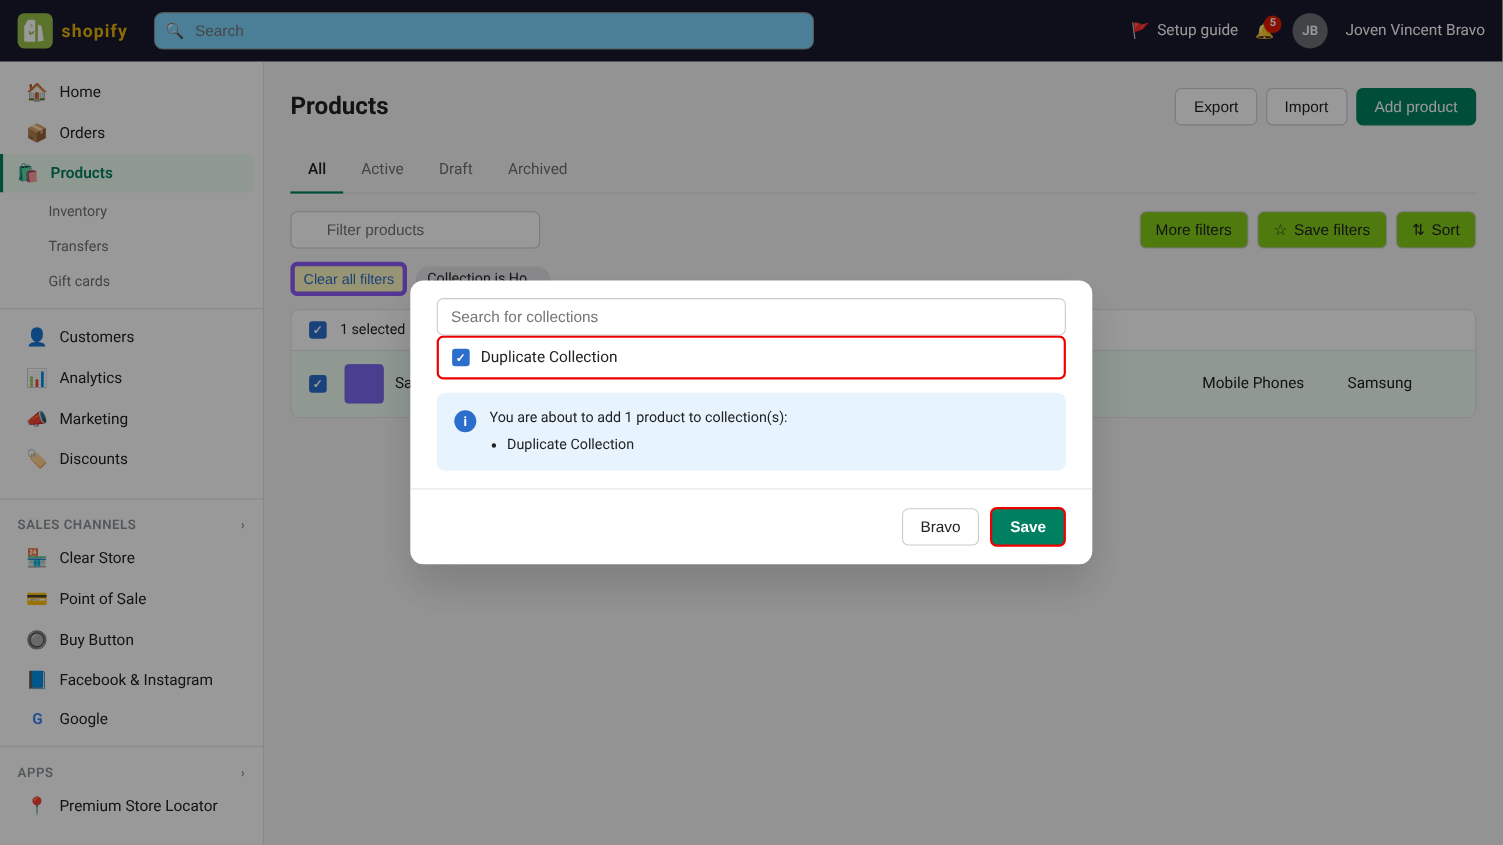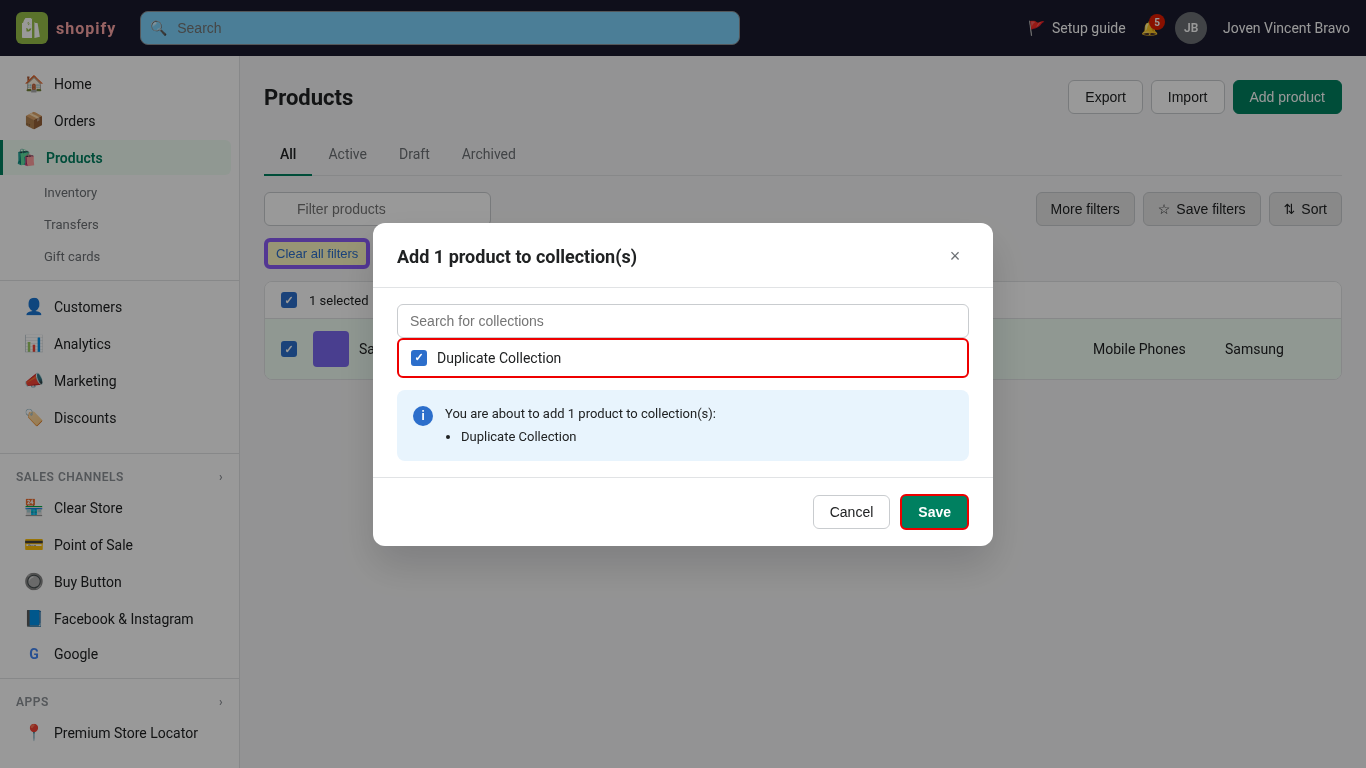--- a/index.html
+++ b/index.html
@@ -6,21 +6,21 @@
     body { font-family: -apple-system, BlinkMacSystemFont, 'Segoe UI', Roboto, sans-serif; font-size: 14px; background: #f6f6f7; color: #202223; }
 
     
     .app-layout { display: flex; flex-direction: column; height: 768px; width: 1366px; overflow: hidden; }
     .top-bar { height: 56px; background: #1a1a2e; display: flex; align-items: center; padding: 0 16px; gap: 16px; flex-shrink: 0; }
     .main-area { display: flex; flex: 1; overflow: hidden; }
     .sidebar { width: 240px; background: #fff; border-right: 1px solid #e1e3e5; overflow-y: auto; flex-shrink: 0; }
     .content { flex: 1; overflow-y: auto; background: #f6f6f7; padding: 24px; }
 
     
-    .shopify-logo { display: flex; align-items: center; gap: 8px; color: #fca5a5; font-weight: 700; font-size: 18px; text-decoration: none; margin-right: 8px; }
+    .shopify-logo { display: flex; align-items: center; gap: 8px; color: #eab308; font-weight: 700; font-size: 18px; text-decoration: none; margin-right: 8px; }
     .logo-icon { width: 32px; height: 32px; background: #96bf48; border-radius: 6px; display: flex; align-items: center; justify-content: center; }
     .search-bar { flex: 1; max-width: 600px; }
     .search-bar input { width: 100%; padding: 8px 12px 8px 36px; border-radius: 8px; border: 1px solid #8c9196; background: #7dd3fc; font-size: 14px; outline: none; }
     .search-wrapper { position: relative; }
     .search-wrapper .search-icon-inner { position: absolute; left: 10px; top: 50%; transform: translateY(-50%); color: #8c9196; font-size: 14px; }
     .top-bar-actions { margin-left: auto; display: flex; align-items: center; gap: 16px; color: #fff; font-size: 14px; }
     .setup-guide { display: flex; align-items: center; gap: 6px; cursor: pointer; color: #fff; }
     .notification-bell { position: relative; cursor: pointer; }
     .badge { position: absolute; top: -6px; right: -6px; background: #e51c00; color: #fff; font-size: 10px; font-weight: 700; border-radius: 50%; width: 16px; height: 16px; display: flex; align-items: center; justify-content: center; }
     .user-avatar { width: 32px; height: 32px; border-radius: 50%; background: #6d7175; display: flex; align-items: center; justify-content: center; color: #fff; font-weight: 600; font-size: 12px; }
@@ -45,21 +45,21 @@
     
     .tabs { display: flex; border-bottom: 1px solid #e1e3e5; margin-bottom: 16px; }
     .tab { padding: 12px 16px; cursor: pointer; color: #6d7175; font-size: 14px; border-bottom: 2px solid transparent; margin-bottom: -1px; }
     .tab.active { color: #202223; border-bottom-color: #008060; font-weight: 500; }
 
     
     .filters-row { display: flex; align-items: center; gap: 8px; margin-bottom: 12px; }
     .filter-input { flex: 1; padding: 8px 12px 8px 32px; border: 1px solid #c9cccf; border-radius: 6px; font-size: 14px; position: relative; }
     .filter-wrapper { position: relative; flex: 1; }
     .filter-wrapper .fi { position: absolute; left: 10px; top: 50%; transform: translateY(-50%); color: #8c9196; }
-    .filter-btn { padding: 8px 14px; border-radius: 6px; border: 1px solid #c9cccf; background: #e5e5e5; font-size: 14px; cursor: pointer; display: flex; align-items: center; gap: 6px; color: #202223; }
+    .filter-btn { padding: 8px 14px; border-radius: 6px; border: 1px solid #c9cccf; background: #84cc16; font-size: 14px; cursor: pointer; display: flex; align-items: center; gap: 6px; color: #202223; }
 
     
     .active-filters { display: flex; align-items: center; gap: 8px; margin-bottom: 12px; }
     .filter-tag { padding: 4px 10px; background: #e4e5e7; border-radius: 16px; font-size: 13px; color: #202223; }
     .clear-btn { font-size: 13px; color: #2c6ecb; cursor: pointer; font-weight: 500; padding: 4px 8px; border: 4px solid #8b5cf6; border-radius: 6px; background: #fef9c3; }
 
     
     .products-table { background: #fff; border-radius: 8px; border: 1px solid #e1e3e5; overflow: hidden; }
     .table-row { display: flex; align-items: center; padding: 12px 16px; border-bottom: 1px solid #e1e3e5; gap: 12px; }
     .table-row:last-child { border-bottom: none; }
@@ -289,24 +289,20 @@
           <div class="col-type">Mobile Phones</div>
           <div class="col-vendor">Samsung</div>
         </div>
       </div>
     </div>
   </div>
 </div>
 
 <div class="overlay">
   <div class="modal">
-    <div class="modal-header">
-      <h2 class="modal-title">Add 1 product to collection(s)</h2>
-      <button class="modal-close">×</button>
-    </div>
     <div class="modal-body">
       <input class="modal-search" type="text" placeholder="Search for collections" style="">
 
       
       <div class="collection-item highlighted">
         <div class="collection-checkbox checked">✓</div>
         <span class="collection-label">Duplicate Collection</span>
       </div>
 
       
@@ -316,17 +312,17 @@
         <div class="info-icon">i</div>
         <div class="info-text">
           <span>You are about to add 1 product to collection(s):</span>
           <ul>
             <li>Duplicate Collection</li>
           </ul>
         </div>
       </div>
     </div>
     <div class="modal-footer">
-      <button class="btn-cancel">Cancel</button>
+      <button class="btn-cancel">Bravo</button>
       <button class="btn-save">Save</button>
     </div>
   </div>
 </div>
 
 </body></html>

